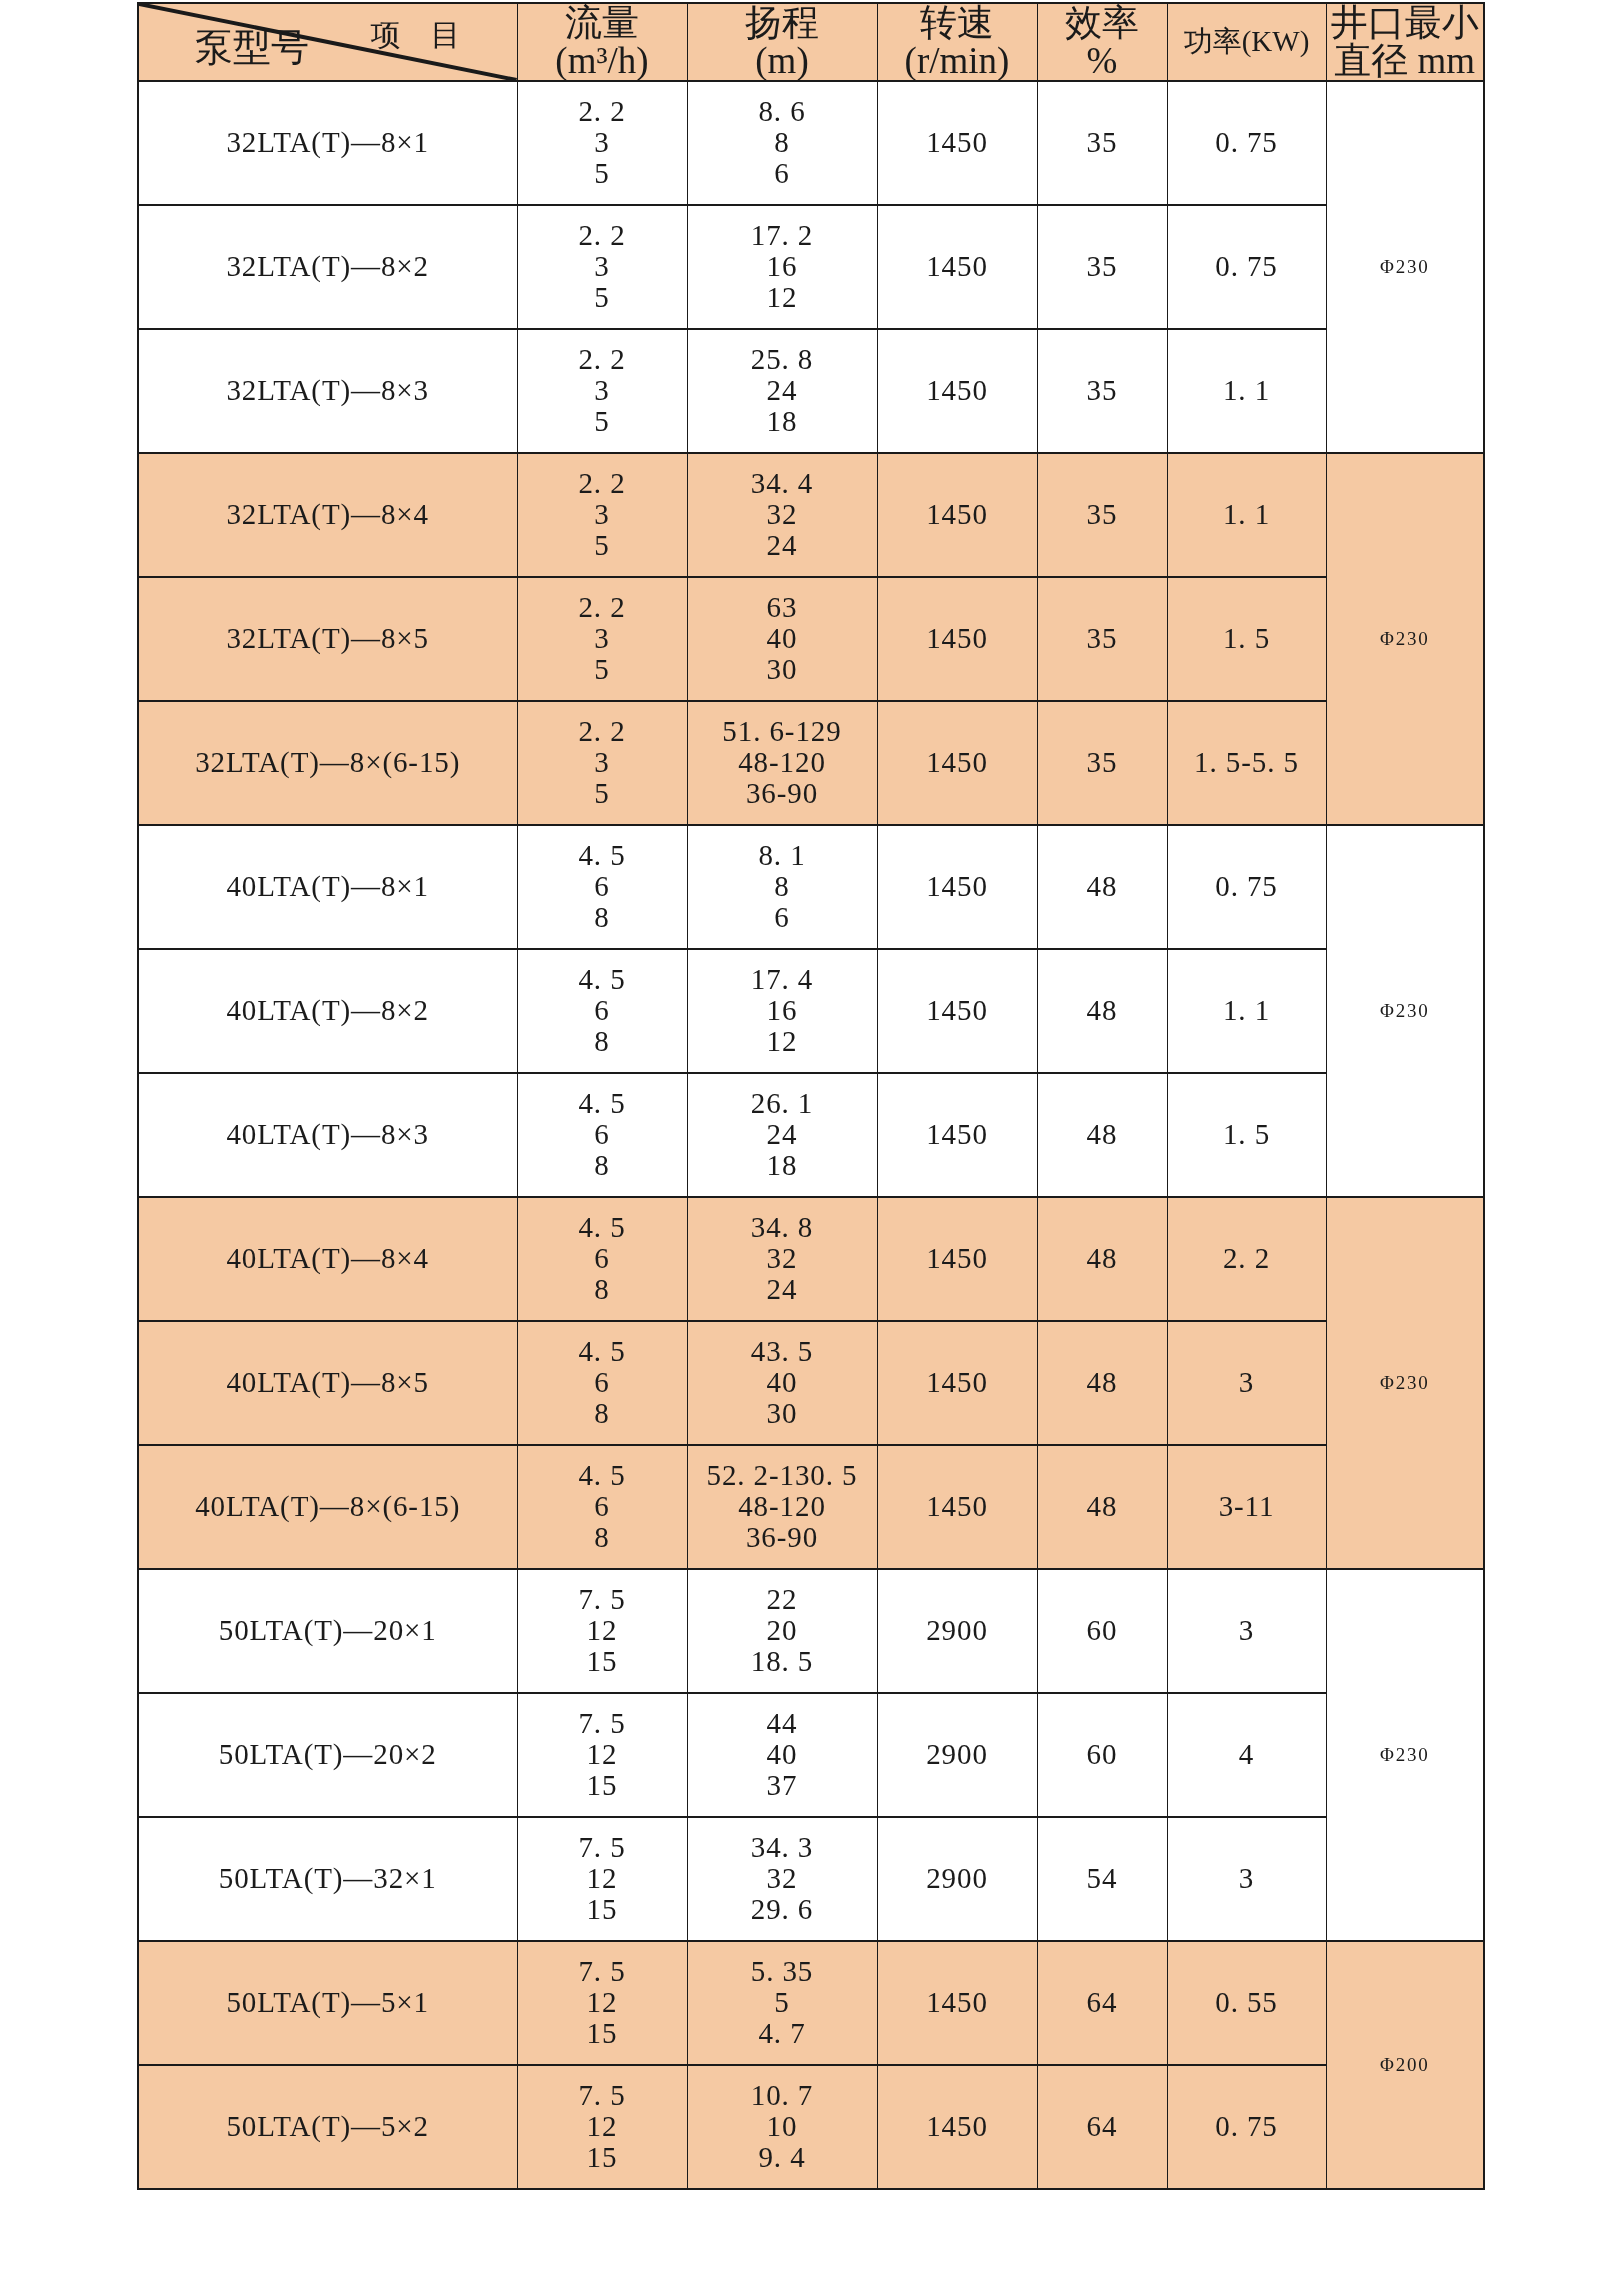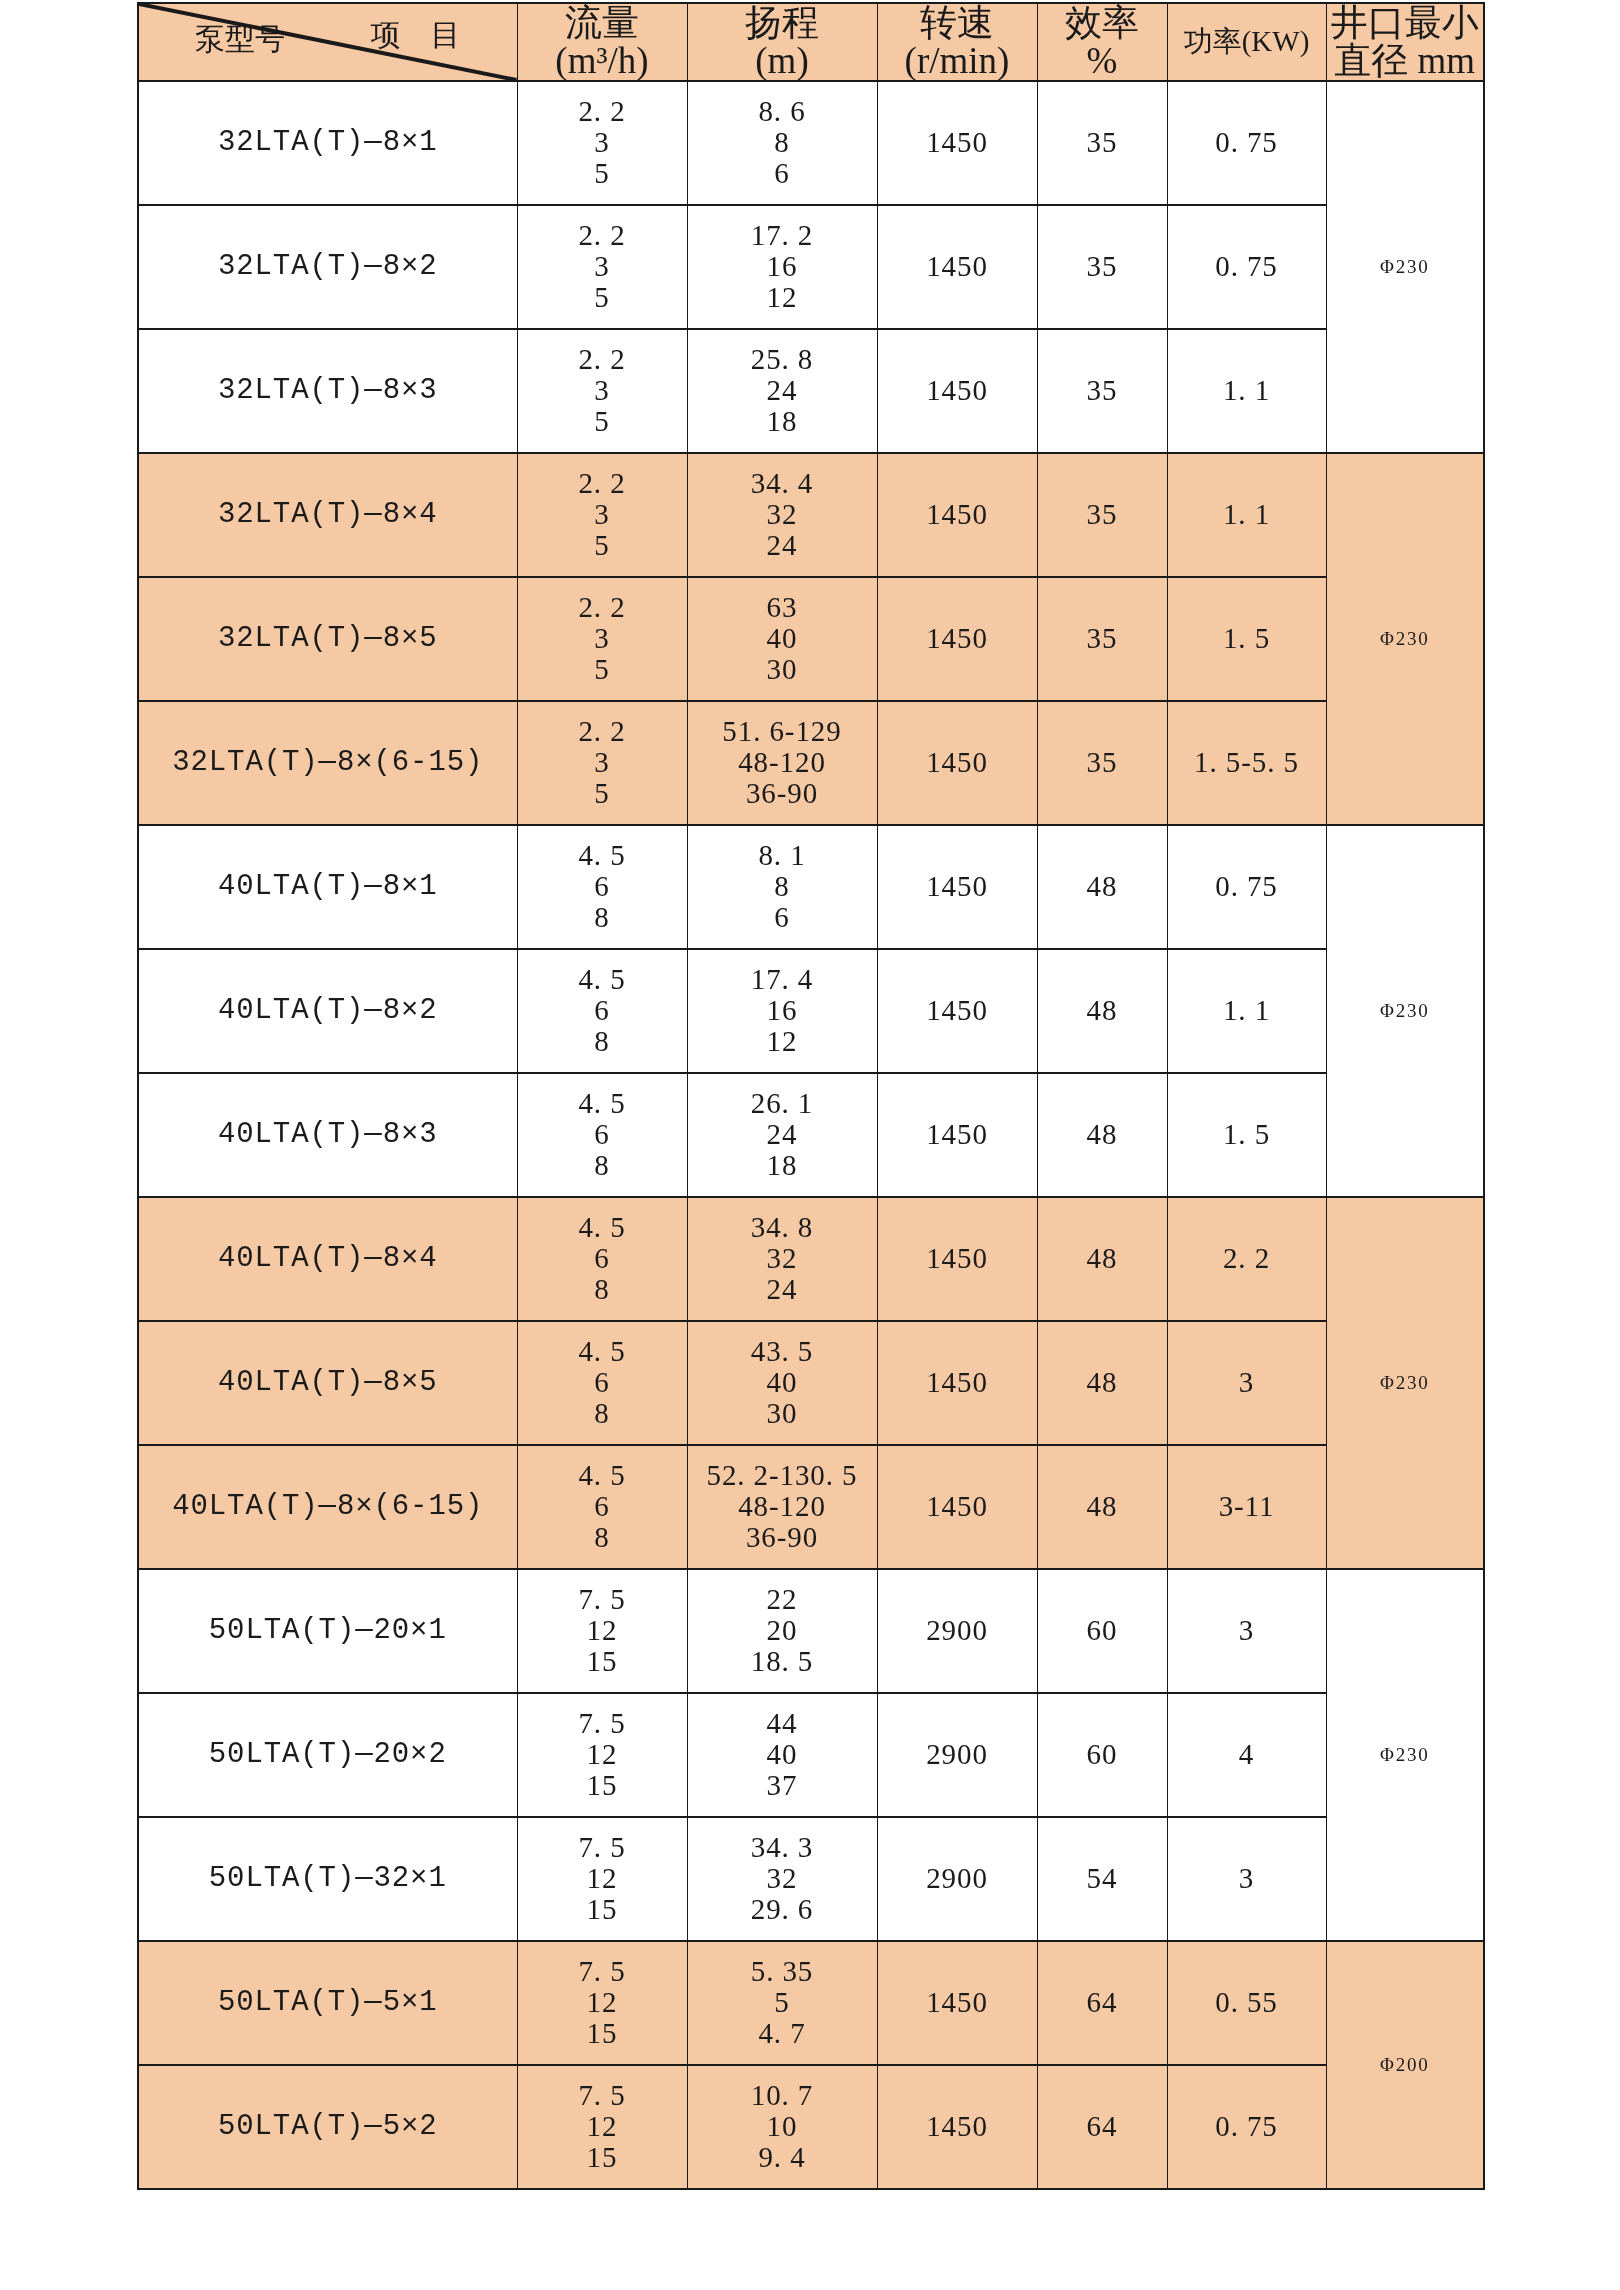--- a/index.html
+++ b/index.html
@@ -29,27 +29,27 @@
     padding: 0;
     font-size: 29px;
     overflow: hidden;
   }
   tr.hdr { height: 76px; }
   tr.hdr td { background: var(--header-bg, #F5C9A3); }
   tr.data { height: 124px; }
   tr.o td { background: var(--row-highlight-bg, #F5C9A3); }
   .nums div { line-height: 31px; letter-spacing: 0.9px; }
   td.num { letter-spacing: 0.9px; font-family: Liberation Serif, serif; }
-  td.model { font-size: 29px; letter-spacing: 0.9px; font-family: Liberation Mono, monospace; }
+  td.model { font-size: 29px; letter-spacing: 0.9px; }
   td.dia { font-size: 19px; letter-spacing: 1.8px; }
   .h2 div { line-height: 38px; font-size: 37px; }
   td.corner { position: relative; }
   td.corner svg { position: absolute; left: 0; top: 0; width: 100%; height: 100%; display: block; }
   .corner-top { position: absolute; top: 11.6px; right: 56px; font-size: 30px; }
-  .corner-bottom { position: absolute; bottom: 20px; left: 56px; font-size: 30px; }
+  .corner-bottom { position: absolute; bottom: 7px; left: 56px; font-size: 38px; }
 </style>
 </head>
 <body>
 
 <div class="canvas">
   <table class="pump">
     <colgroup>
       <col style="width:379px">
         <col style="width:170px">
         <col style="width:190px">

